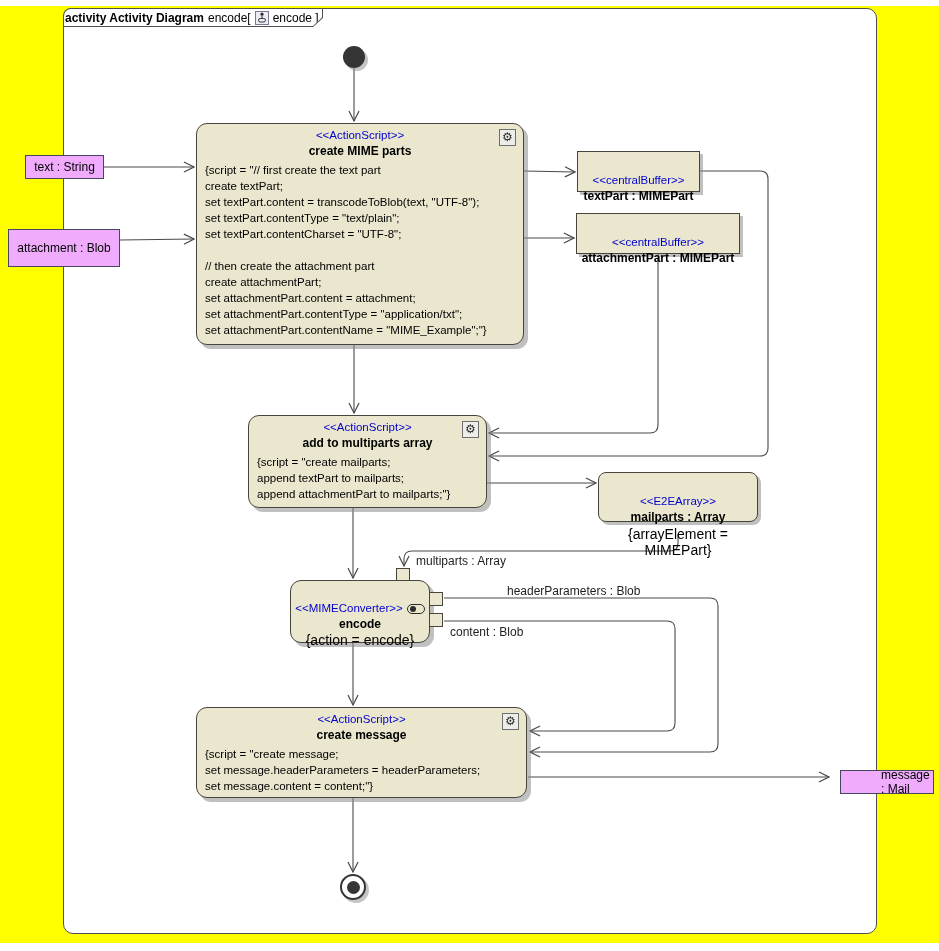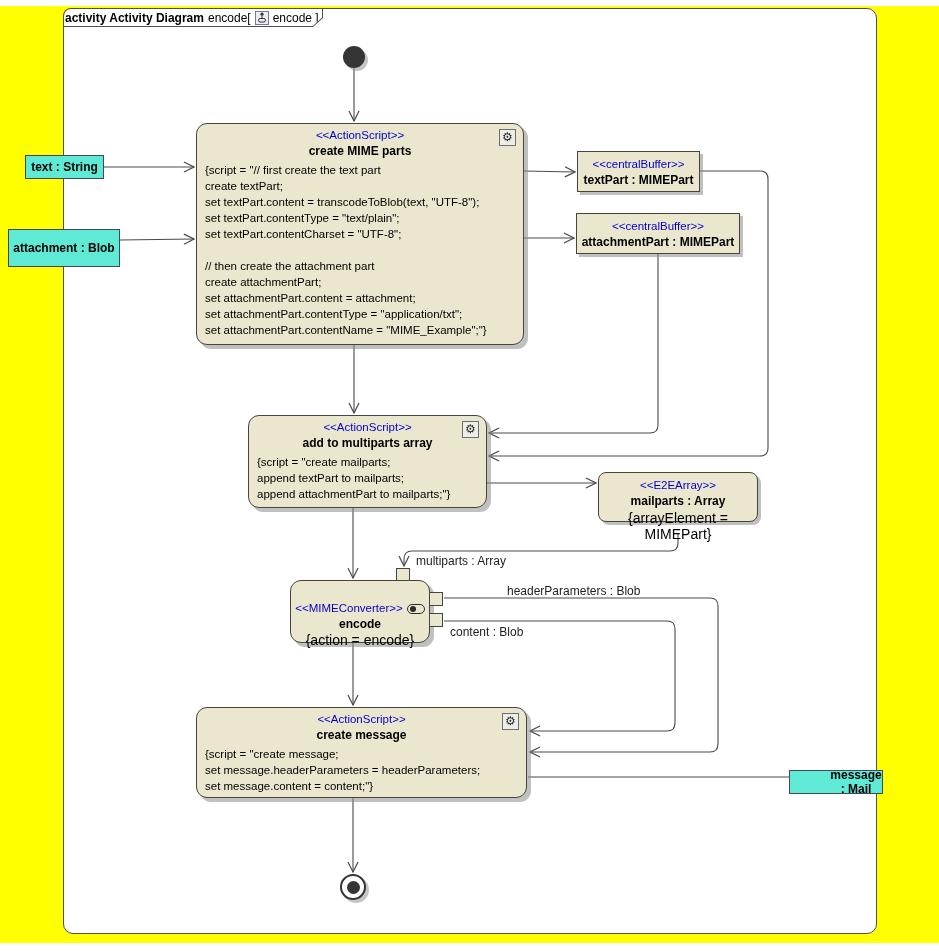--- a/index.html
+++ b/index.html
@@ -34,26 +34,26 @@
   .script { font-size:11.5px; text-align:left; white-space:pre-line; line-height:16px;
             padding:3px 7px 0 8px; }
 
   .gear { position:absolute; top:5px; right:7px; width:17px; height:17px;
           border:1px solid #6E6E6E; background:#EDEDE9; color:#2B2B2B;
           font-size:12px; line-height:15px; text-align:center; }
 
   .buffer { background:#EBE7CF; border:1px solid #45453B;
             box-shadow:3px 3px 0 rgba(140,140,140,.55); text-align:center; color:#000;
             padding-top:4px; }
-  .buffer .stereo { margin-top:0; line-height:16px; }
+  .buffer .stereo { margin-top:16px; line-height:16px; }
   .bname { font-size:12px; font-weight:bold; line-height:17px; }
   .constraint { font-size:14px; line-height:16px; }
 
-  .objnode { background:#5eead4; border:1px solid #45455E; text-align:center;
-             font-size:12px; font-weight:bold; color:#000;
+  .objnode { background:#f0abfc; border:1px solid #45455E; 
+             font-size:12px; font-weight:normal; color:#000;
              display:flex; align-items:center; justify-content:center; }
 
   .encode-box { background:#EBE7CF; border:1px solid #45453B; border-radius:11px;
                 box-shadow:4px 4px 0 rgba(140,140,140,.55); text-align:center; color:#000; }
   .behavior-icon { display:inline-block; vertical-align:middle; margin-left:4px;
                    width:18px; height:10px; border:1px solid #2B2B2B; border-radius:5px;
                    position:relative; background:#EBE7CF; }
   .behavior-icon i { position:absolute; left:2px; top:1px; width:6px; height:6px;
                      border-radius:50%; background:#2B2B2B; }
 
@@ -188,15 +188,15 @@
   <div class="pin" style="left:396px; top:568px; height:13px;"></div>
   <div class="pin" style="left:429px; top:592px;"></div>
   <div class="pin" style="left:429px; top:613px;"></div>
 
   <div class="wire-label" style="left:416px; top:554px;">multiparts : Array</div>
   <div class="wire-label" style="left:507px; top:584px;">headerParameters : Blob</div>
   <div class="wire-label" style="left:450px; top:625px;">content : Blob</div>
 
   <div class="objnode node" style="left:25px; top:155px; width:79px; height:24px;">text : String</div>
   <div class="objnode node" style="left:8px; top:229px; width:112px; height:38px;">attachment : Blob</div>
-  <div class="objnode node" style="left:789px; top:770px; width:94px; height:24px;padding-left:40px;">message : Mail</div>
+  <div class="objnode node" style="left:840px; top:770px; width:94px; height:24px;padding-left:40px;">message : Mail</div>
 
 </div>
 
 </body></html>

